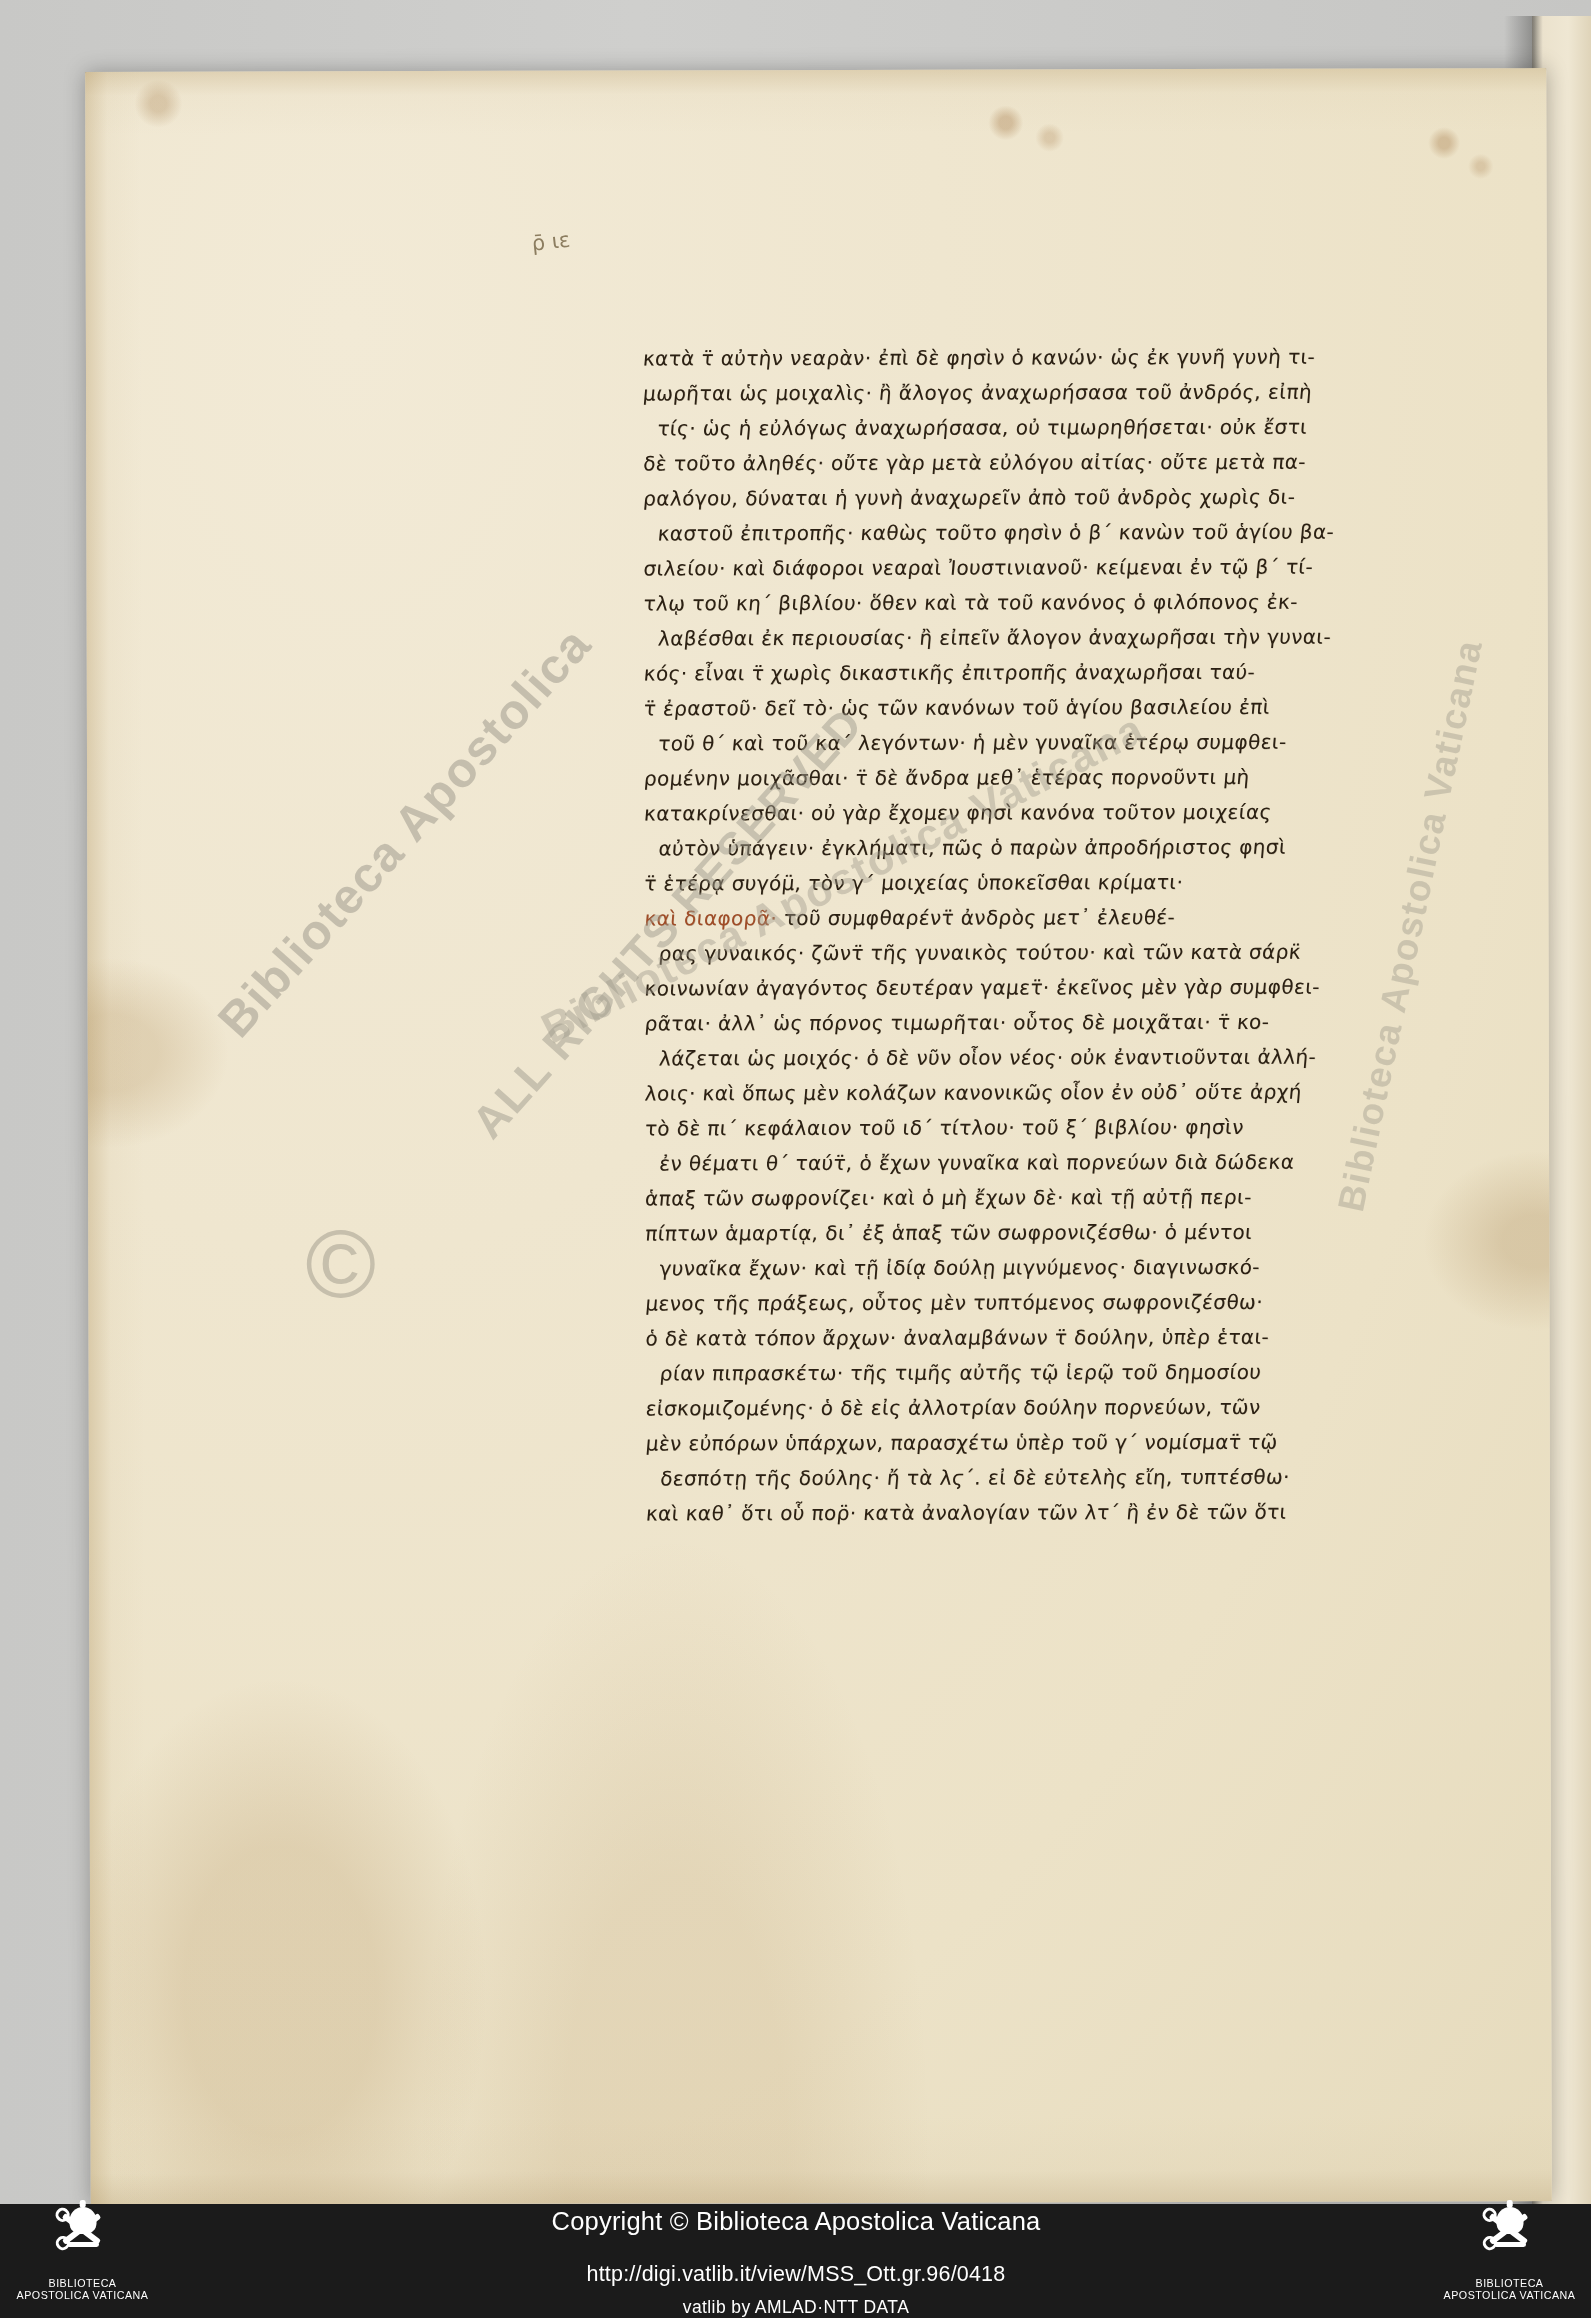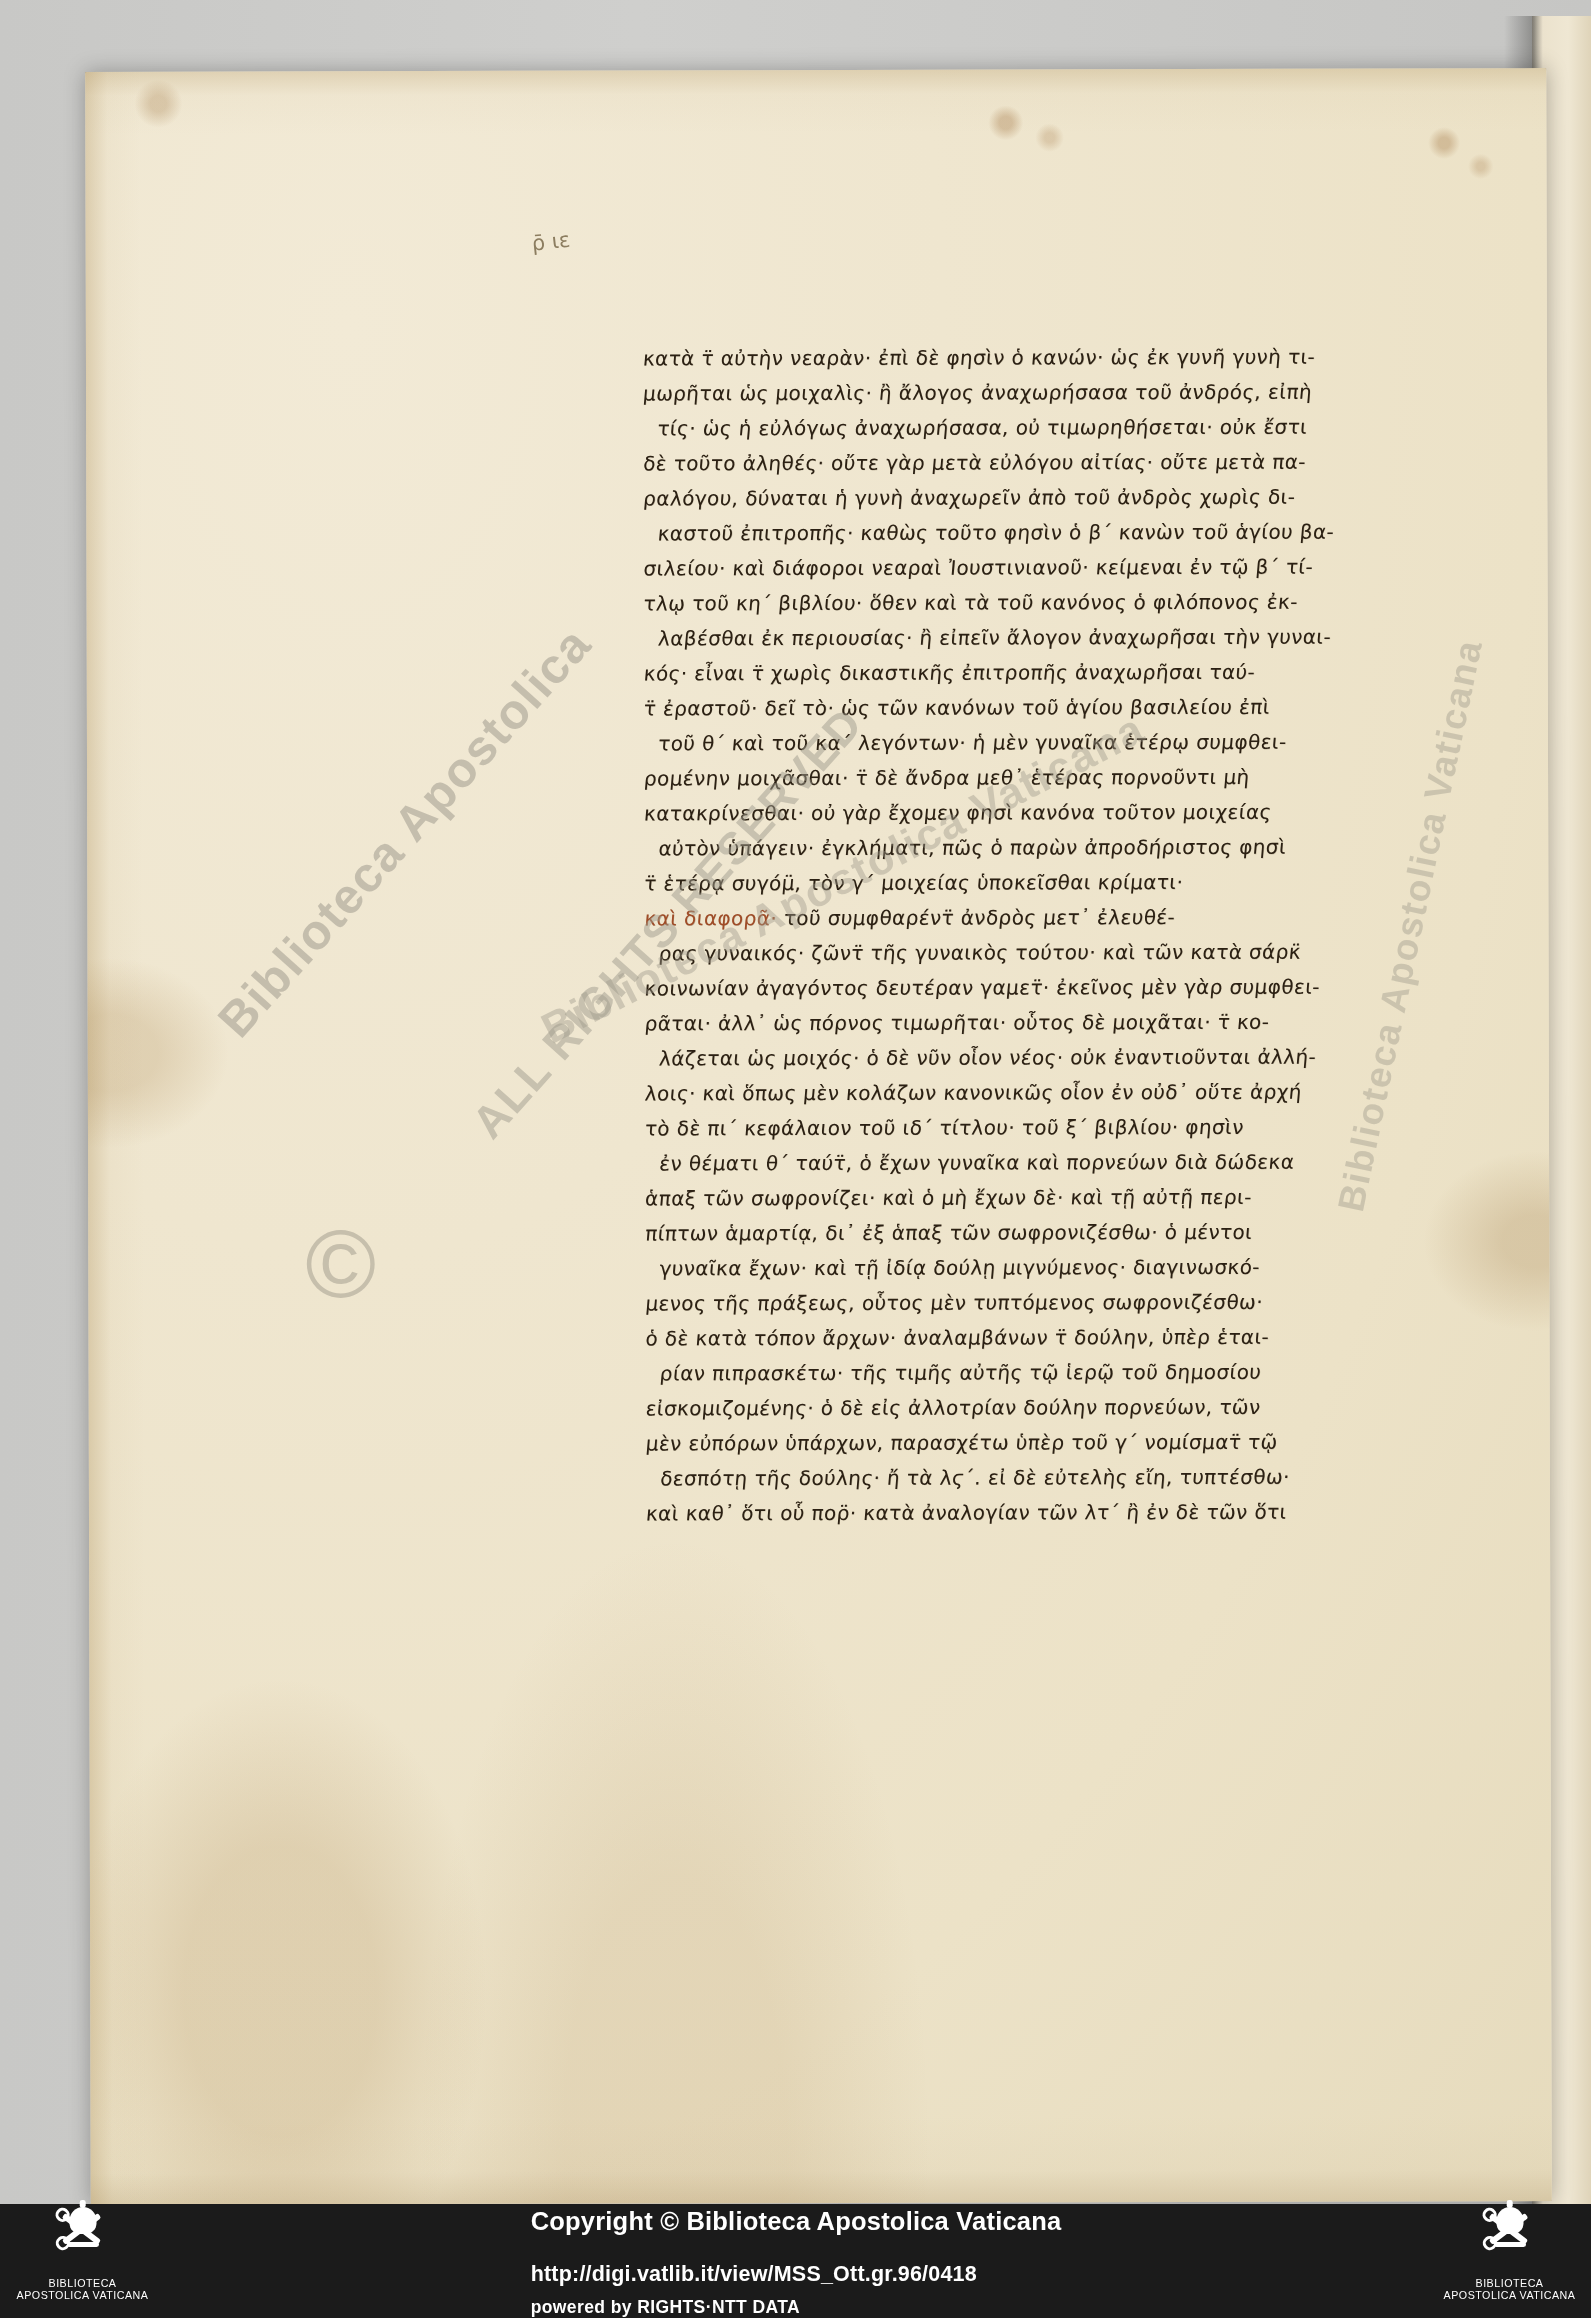--- a/index.html
+++ b/index.html
@@ -167,22 +167,22 @@
     bottom: 0;
     width: 1592px;
     height: 115px;
     background: #1b1b1b;
     color: #ffffff;
     display: flex;
     align-items: center;
     justify-content: center;
   }
   #footer-center {
+    text-align: center;
     line-height: 1.38;
-    font-weight: bold;
   }
   #footer-title {
     font-size: 25.5px;
     letter-spacing: 0.2px;
   }
   #footer-url {
     font-size: 21.5px;
     letter-spacing: 0.2px;
     margin-top: 21px;
   }
@@ -337,21 +337,21 @@
           </div>
         <div class="tiara"></div>
         <div class="ribbon"></div>
       </div>
       <div class="crest-caption">BIBLIOTECA APOSTOLICA VATICANA</div>
     </div>
 
     <div id="footer-center">
       <div id="footer-title">Copyright © Biblioteca Apostolica Vaticana</div>
       <div id="footer-url">http://digi.vatlib.it/view/MSS_Ott.gr.96/0418</div>
-      <div id="footer-powered">powered by RIGHTS·NTT DATA</div>
+      <div id="footer-powered">vatlib by AMLAD·NTT DATA</div>
     </div>
 
     <div class="crest" id="crest-right">
       <div class="crest-emblem">
         <div class="key k1">
             <span class="bow"></span>
           </div>
         <div class="key k2">
             <span class="bow"></span>
           </div>

